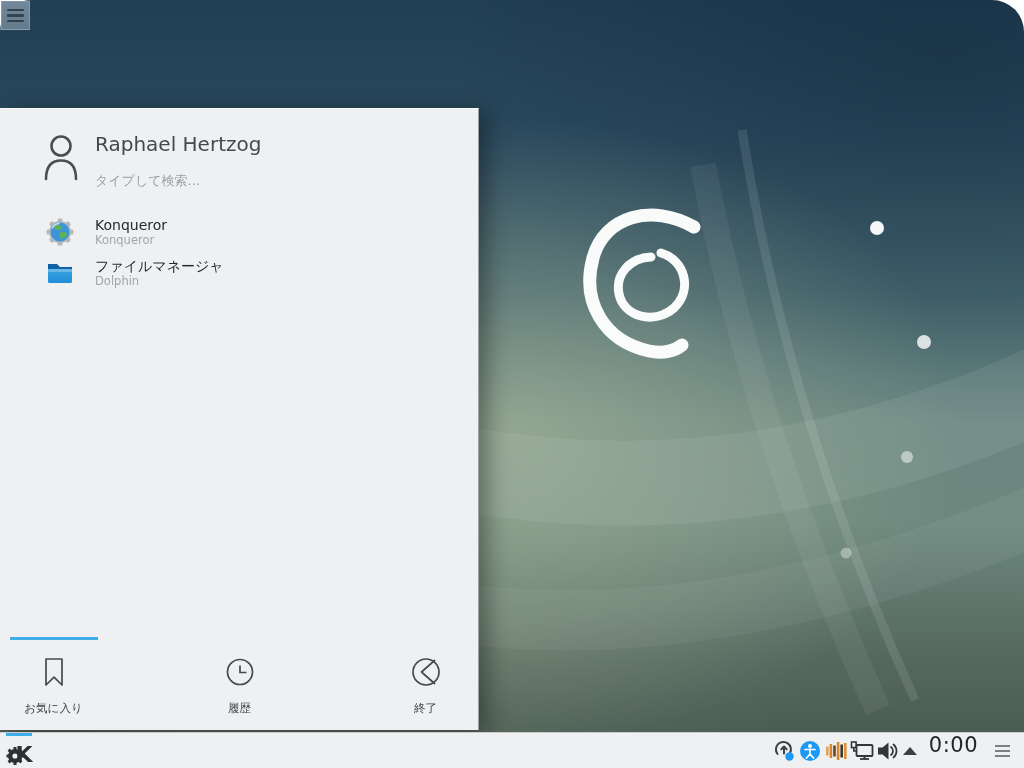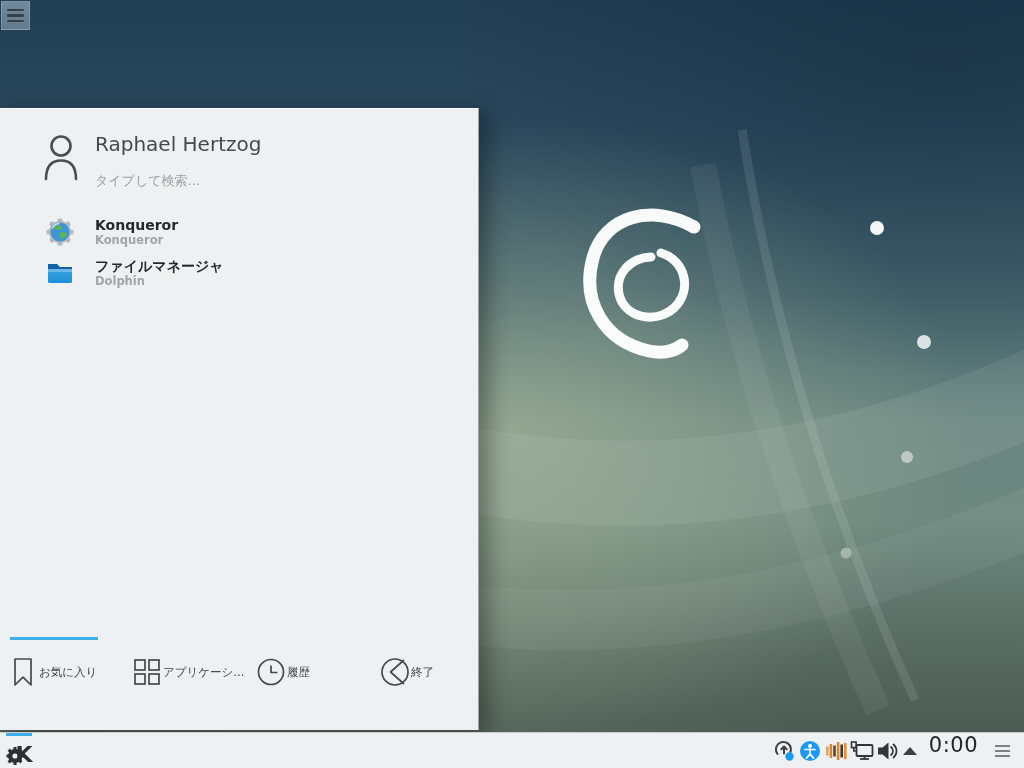--- a/index.html
+++ b/index.html
@@ -5,48 +5,49 @@
   * { margin:0; padding:0; box-sizing:border-box; }
   html,body { width:1024px; height:768px; overflow:hidden; }
   body { font-family:"DejaVu Sans","Liberation Sans",sans-serif; }
 
   .desktop { position:relative; width:1024px; height:768px;
     background:
       radial-gradient(700px 480px at 50% 56%, rgba(193,202,166,.42), rgba(193,202,166,0) 65%),
       radial-gradient(900px 650px at 30% 72%, rgba(160,178,140,.25), rgba(160,178,140,0) 60%),
       radial-gradient(700px 450px at 92% 8%, rgba(8,24,40,.30), rgba(8,24,40,0) 70%),
       linear-gradient(180deg,#203e54 0%, #2b4a5f 18%, #41626c 38%, #6a8680 55%, #6d887f 68%, #55685f 86%, #46564f 100%);
+    border-radius: 32px;
   }
   .wallpaper-art { position:absolute; left:0; top:0; pointer-events:none; }
 
   
   .toolbox { position:absolute; left:1px; top:1px; width:29px; height:29px;
     background:linear-gradient(180deg,#74899b,#627b8d); border:1px solid rgba(255,255,255,.18);
     display:flex; flex-direction:column; justify-content:center; align-items:center; gap:3px; cursor:pointer; }
   .toolbox .bar { width:17px; height:2.6px; background:#31434f; border-radius:1px; }
 
   
   .kickoff { position:absolute; left:0; top:108px; width:479px; height:622px;
     background:#eff0f1; border-right:1px solid #9da1a4; border-top:1px solid #f9fafa;
     box-shadow:8px 4px 22px rgba(0,0,0,.38); }
 
   .avatar { position:absolute; left:42px; top:24px; }
   .user-name { position:absolute; left:95px; top:23px; font-size:20px; color:#45494c; }
   .search-hint { position:absolute; left:95px; top:63px; font-size:13px; color:#9b9ea0; }
 
-  .app-list { position:absolute; left:0; top:102px; width:100%;font-weight:bold; }
+  .app-list { position:absolute; left:0; top:102px; width:100%; }
   .app-item { height:41px; display:flex; align-items:center; cursor:pointer; }
   .app-icon { width:28px; height:28px; margin-left:46px; margin-right:21px; flex:0 0 28px; }
   .app-text { display:flex; flex-direction:column; }
   .app-title { font-size:14px; line-height:17px; color:#26292c; }
   .app-sub { font-size:11.5px; line-height:13px; color:#a2a5a7; }
 
   .tab-indicator { position:absolute; left:10px; top:528px; width:88px; height:3px; background:#3daee9; }
   .tabbar { position:absolute; left:7px; top:537px; width:465px; display:flex; justify-content:space-between; }
-  .tab { width:93px; display:flex; padding-top:10px; cursor:pointer; }
+  .tab { width:93px; display:flex; flex-direction:column; align-items:center; padding-top:10px; cursor:pointer; }
   .tab-label { margin-top:9px; font-size:11.5px; color:#3f4347; white-space:nowrap; }
 
   
   .panel { position:absolute; left:0; top:732px; width:1024px; height:36px;
     background:#eff0f1; border-top:1px solid #c9cbcd; }
   .launcher-btn { position:absolute; left:4px; top:0; width:32px; height:36px; cursor:pointer; }
   .launcher-strip { position:absolute; left:2px; top:0; width:26px; height:3px; background:#3daee9; }
   .launcher-logo { position:absolute; left:2px; top:6px; }
 
   .tray { position:absolute; right:0; top:0; height:36px; display:flex; align-items:center; padding-right:9px; }
@@ -153,33 +154,20 @@
 
       <div class="tab">
         <span>
           <svg width="32" height="32" viewBox="-16 -16 32 32">
             <path d="M-8,-13 H8 V13 L0,5.2 L-8,13 Z" stroke="#46494d" stroke-width="1.7" fill="none" stroke-linejoin="round"></path>
           </svg>
         </span>
         <span class="tab-label">お気に入り</span>
       </div>
 
-      <div class="tab">
-        <span>
-          <svg width="32" height="32" viewBox="-16 -16 32 32">
-            <g stroke="#46494d" stroke-width="1.7" fill="none">
-              <rect x="-12" y="-12" width="10" height="10"></rect>
-              <rect x="2" y="-12" width="10" height="10"></rect>
-              <rect x="-12" y="2" width="10" height="10"></rect>
-              <rect x="2" y="2" width="10" height="10"></rect>
-            </g>
-          </svg>
-        </span>
-        <span class="tab-label">アプリケーシ...</span>
-      </div>
 
 
       <div class="tab">
         <span>
           <svg width="32" height="32" viewBox="-16 -16 32 32">
             <circle cx="0" cy="0" r="12.5" stroke="#46494d" stroke-width="1.7" fill="none"></circle>
             <path d="M0,-6.5 V0.5 H6.5" stroke="#46494d" stroke-width="1.7" fill="none"></path>
           </svg>
         </span>
         <span class="tab-label">履歴</span>

